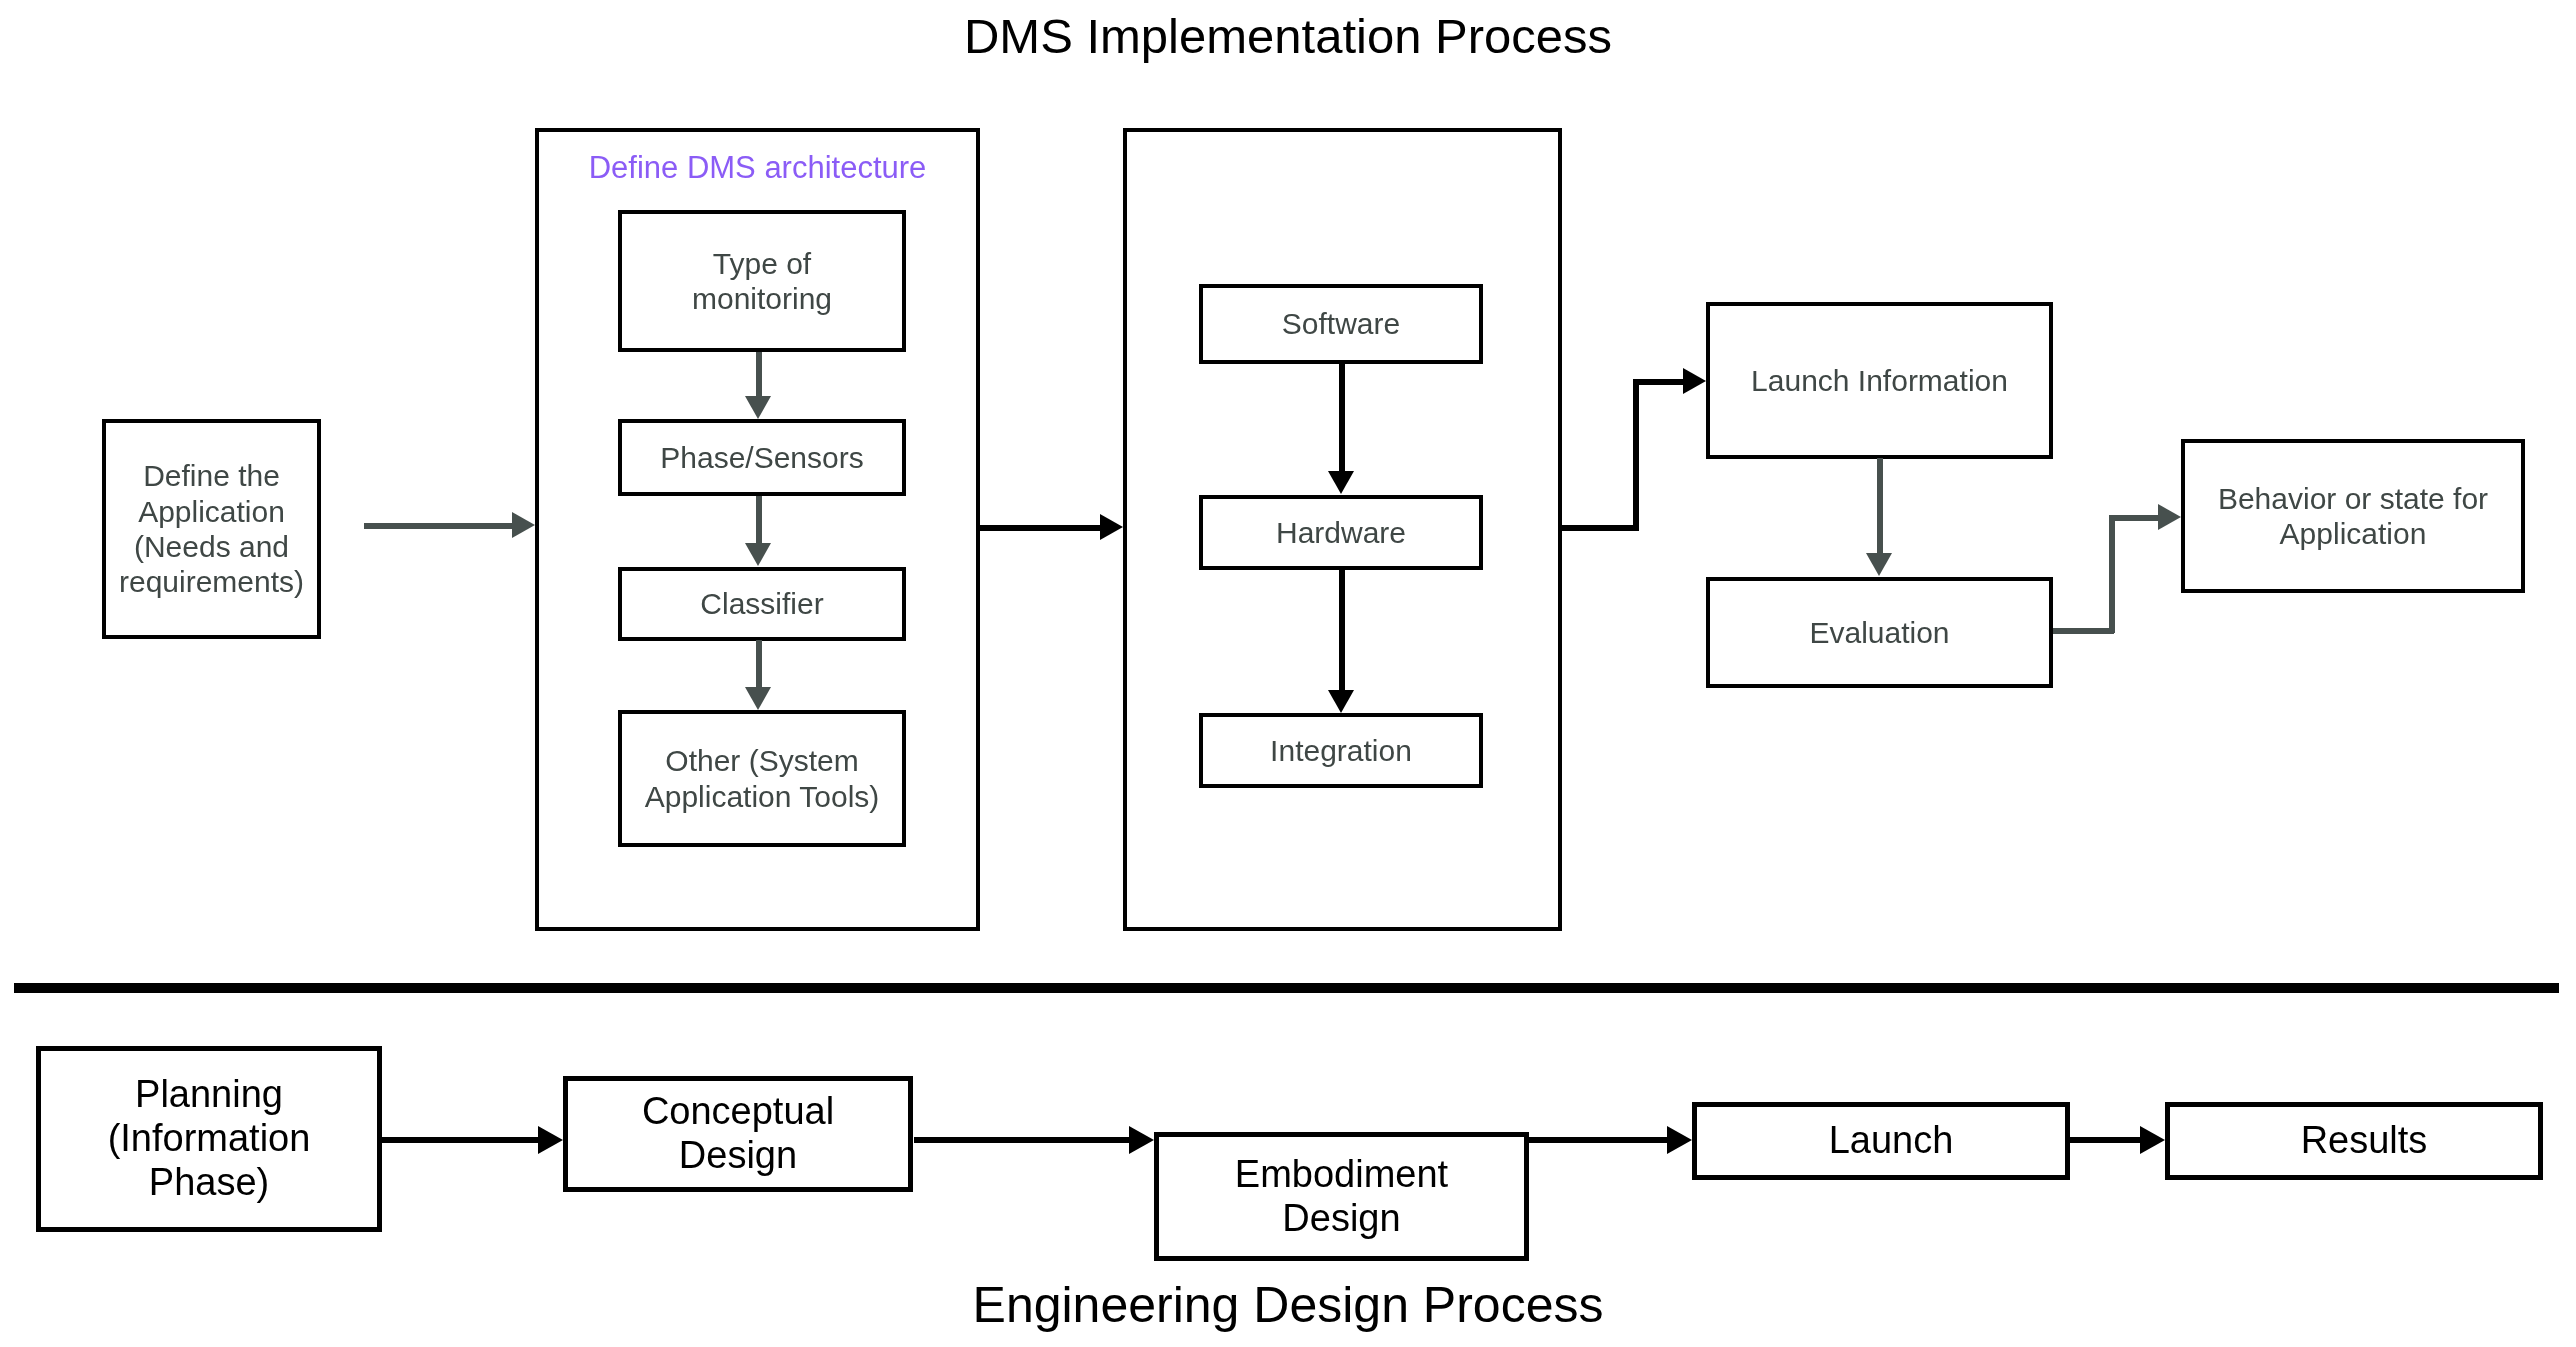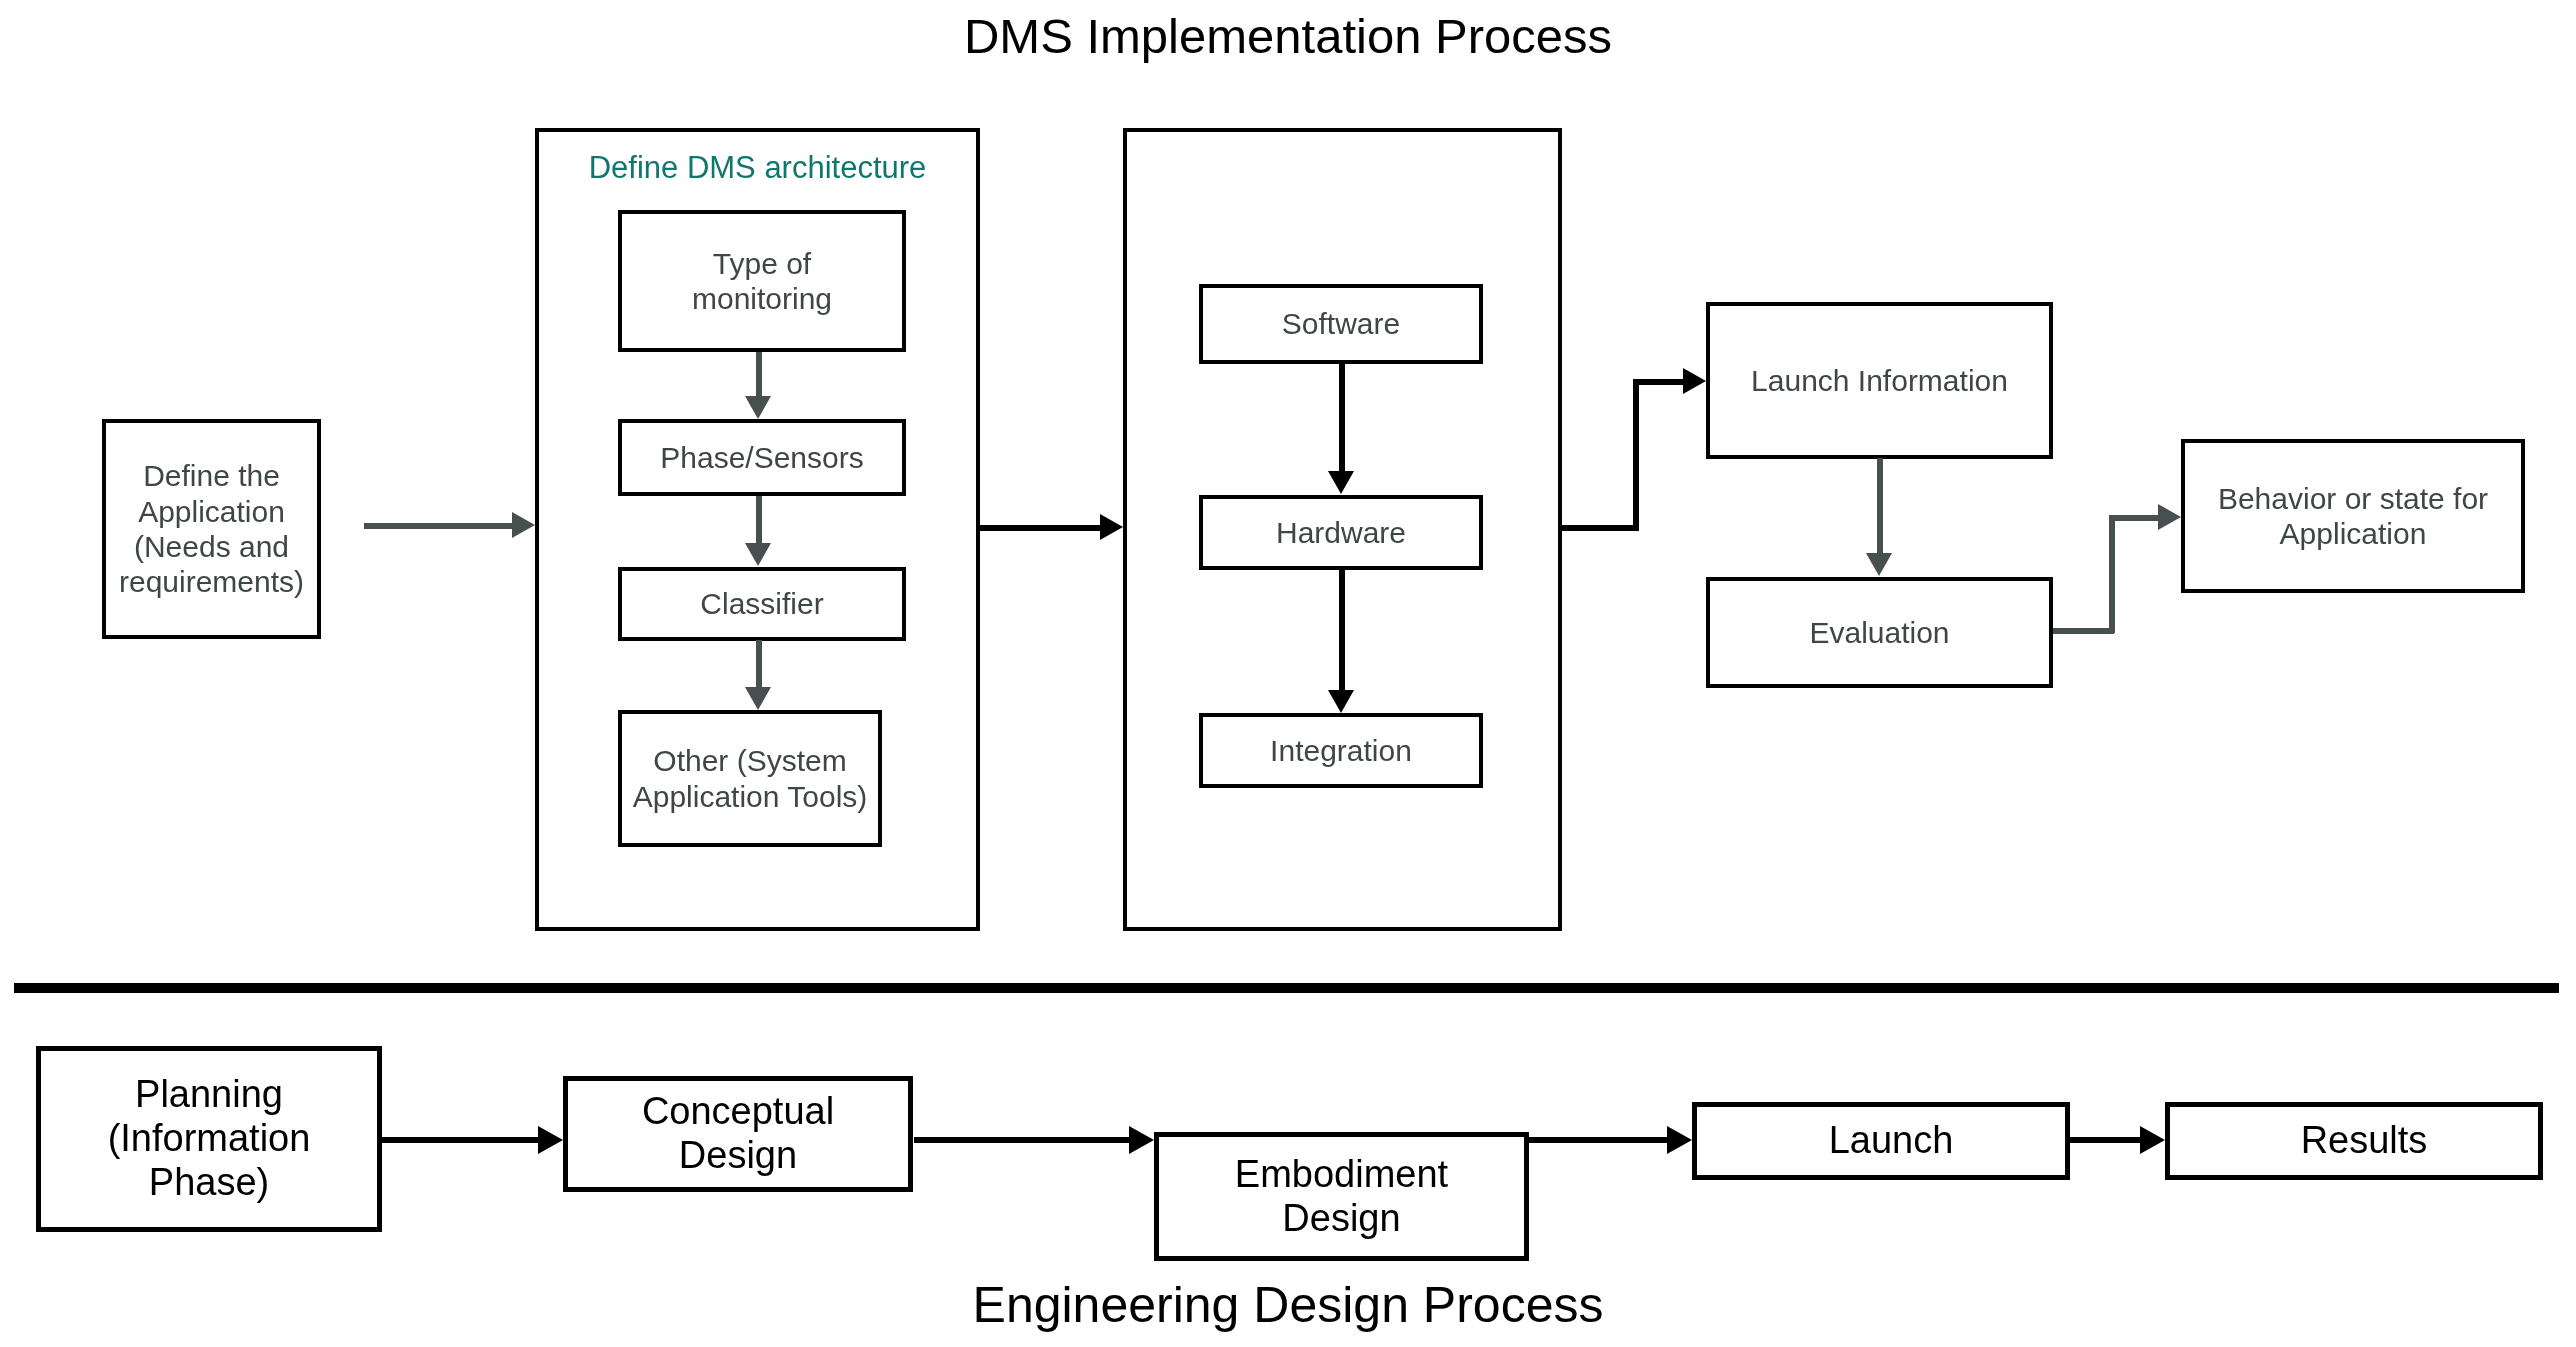--- a/index.html
+++ b/index.html
@@ -9,21 +9,21 @@
   .title.top{top:7.8px;font-size:49px;}
   .title.bottom{top:1276px;font-size:50px;}
   .dashed-line{position:absolute;width:6.3px;
 re          background:repeating-linear-gradient(180deg,#000 0 23.5px,transparent 23.5px 43px);}
   .divider{position:absolute;background:#000;}
   .box{position:absolute;background:#fff;border:4.7px solid #000;box-sizing:border-box;
        display:flex;align-items:center;justify-content:center;text-align:center;
        color:#3f4745;font-size:30px;line-height:1.18;}
   .box.dark{color:#000;font-size:38px;border-width:5.5px;line-height:1.15;padding-left:20px;}
   .container-box{position:absolute;background:#fff;border:4.7px solid #000;box-sizing:border-box;}
-  .container-label{position:absolute;text-align:center;color:#0f766e;font-size:31px;}
+  .container-label{position:absolute;text-align:center;color:#8b5cf6;font-size:31px;}
   .hline,.vline{position:absolute;background:#000;}
   .grayline{background:#47504e;}
   .head-right{position:absolute;width:0;height:0;border-top:13.3px solid transparent;
               border-bottom:13.3px solid transparent;border-left:23.5px solid #000;}
   .head-down{position:absolute;width:0;height:0;border-left:13.3px solid transparent;
              border-right:13.3px solid transparent;border-top:23.5px solid #000;}
   .grayh.head-right{border-left-color:#47504e;}
   .grayh.head-down{border-top-color:#47504e;}
   .bhead{border-top-width:14px;border-bottom-width:14px;border-left-width:25px;}
 </style>
@@ -45,21 +45,21 @@
   <div class="container-box" style="left:535px;top:128px;width:445px;height:803px;"></div>
   <div class="container-label" style="left:535px;top:150px;width:445px;">Define DMS architecture</div>
 
   <div class="container-box" style="left:1123px;top:128px;width:439px;height:803px;"></div>
 
   <div class="box" style="left:102px;top:419px;width:219px;height:220px;padding:0 17px;">Define the Application (Needs and requirements)</div>
 
   <div class="box" style="left:618px;top:210px;width:288px;height:142px;padding:0 47px;">Type of monitoring</div>
   <div class="box" style="left:618px;top:419px;width:288px;height:77px;">Phase/Sensors</div>
   <div class="box" style="left:618px;top:567px;width:288px;height:74px;">Classifier</div>
-  <div class="box" style="left:618px;top:710px;width:264px;height:137px;padding:0 8px;">Other (System Application Tools)</div>
+  <div class="box" style="left:618px;top:710px;width:288px;height:137px;padding:0 8px;">Other (System Application Tools)</div>
 
   <div class="box" style="left:1199px;top:284px;width:284px;height:80px;">Software</div>
   <div class="box" style="left:1199px;top:495px;width:284px;height:75px;">Hardware</div>
   <div class="box" style="left:1199px;top:713px;width:284px;height:75px;">Integration</div>
 
   <div class="box" style="left:1706px;top:302px;width:347px;height:157px;">Launch Information</div>
   <div class="box" style="left:1706px;top:577px;width:347px;height:111px;">Evaluation</div>
   <div class="box" style="left:2181px;top:439px;width:344px;height:154px;padding:0 11.8px;">Behavior or state for Application</div>
 
   <div class="box dark" style="left:36px;top:1046px;width:346px;height:186px;padding:0 22px;">Planning (Information Phase)</div>

